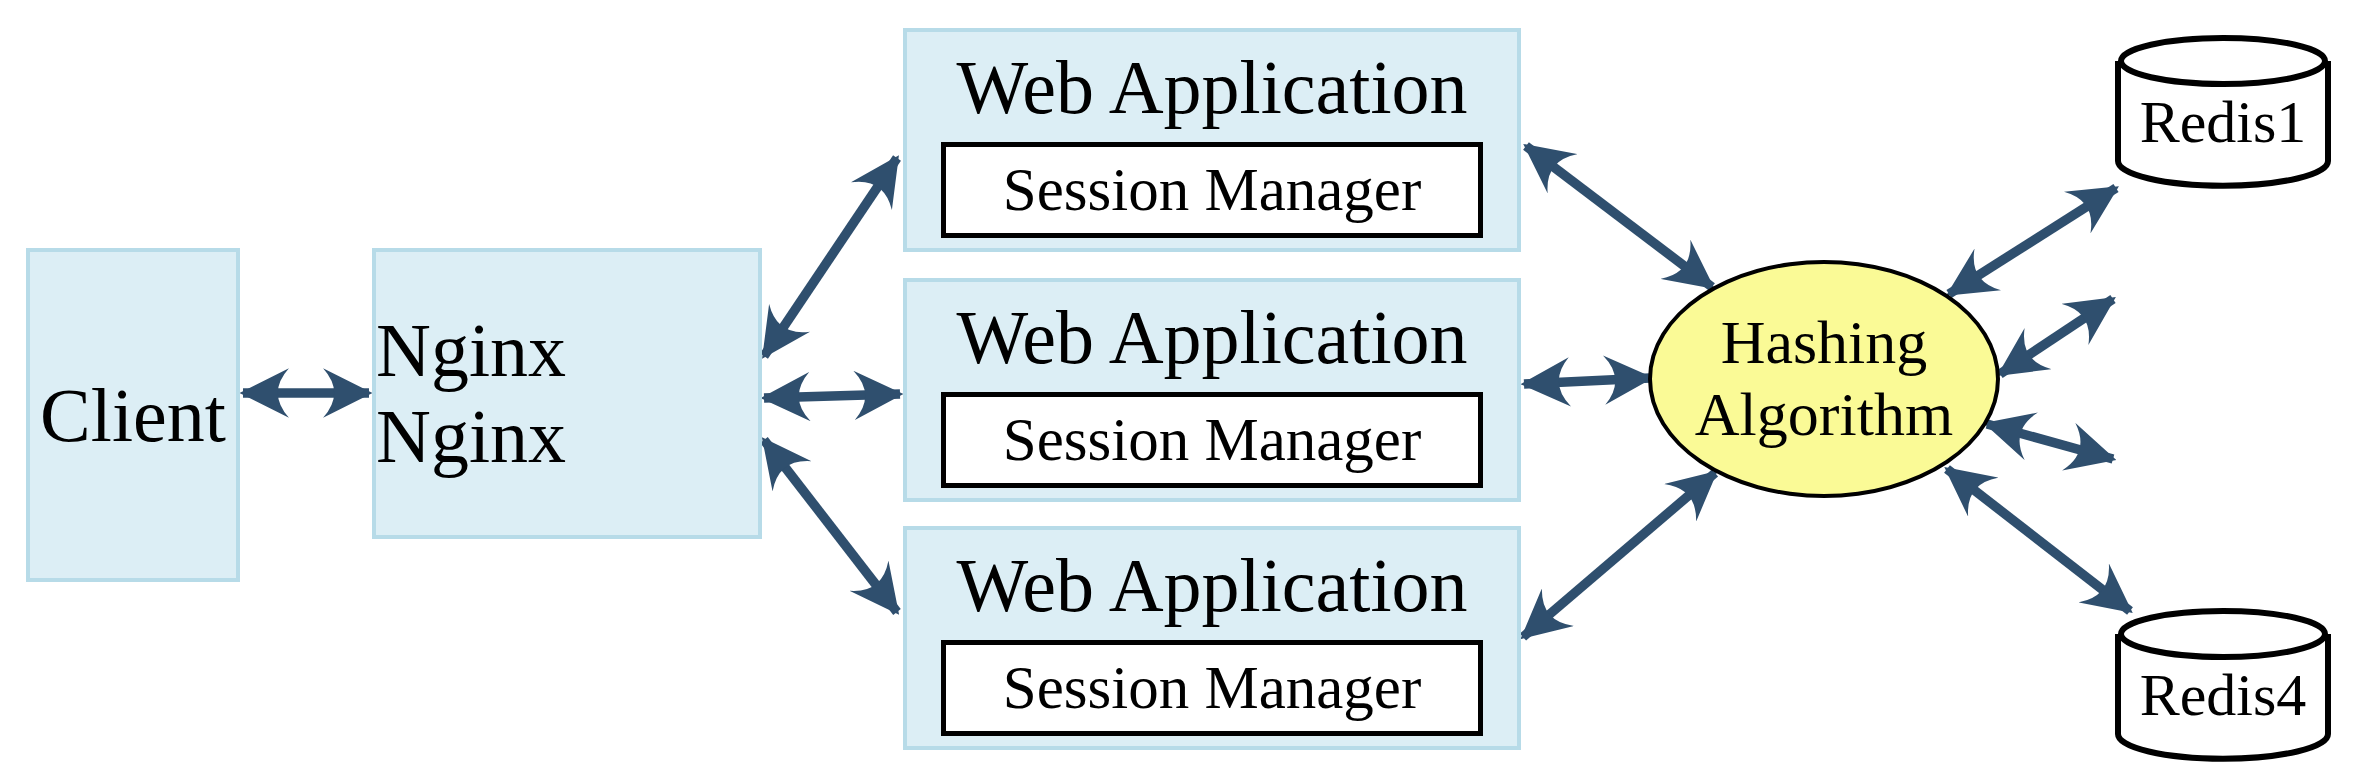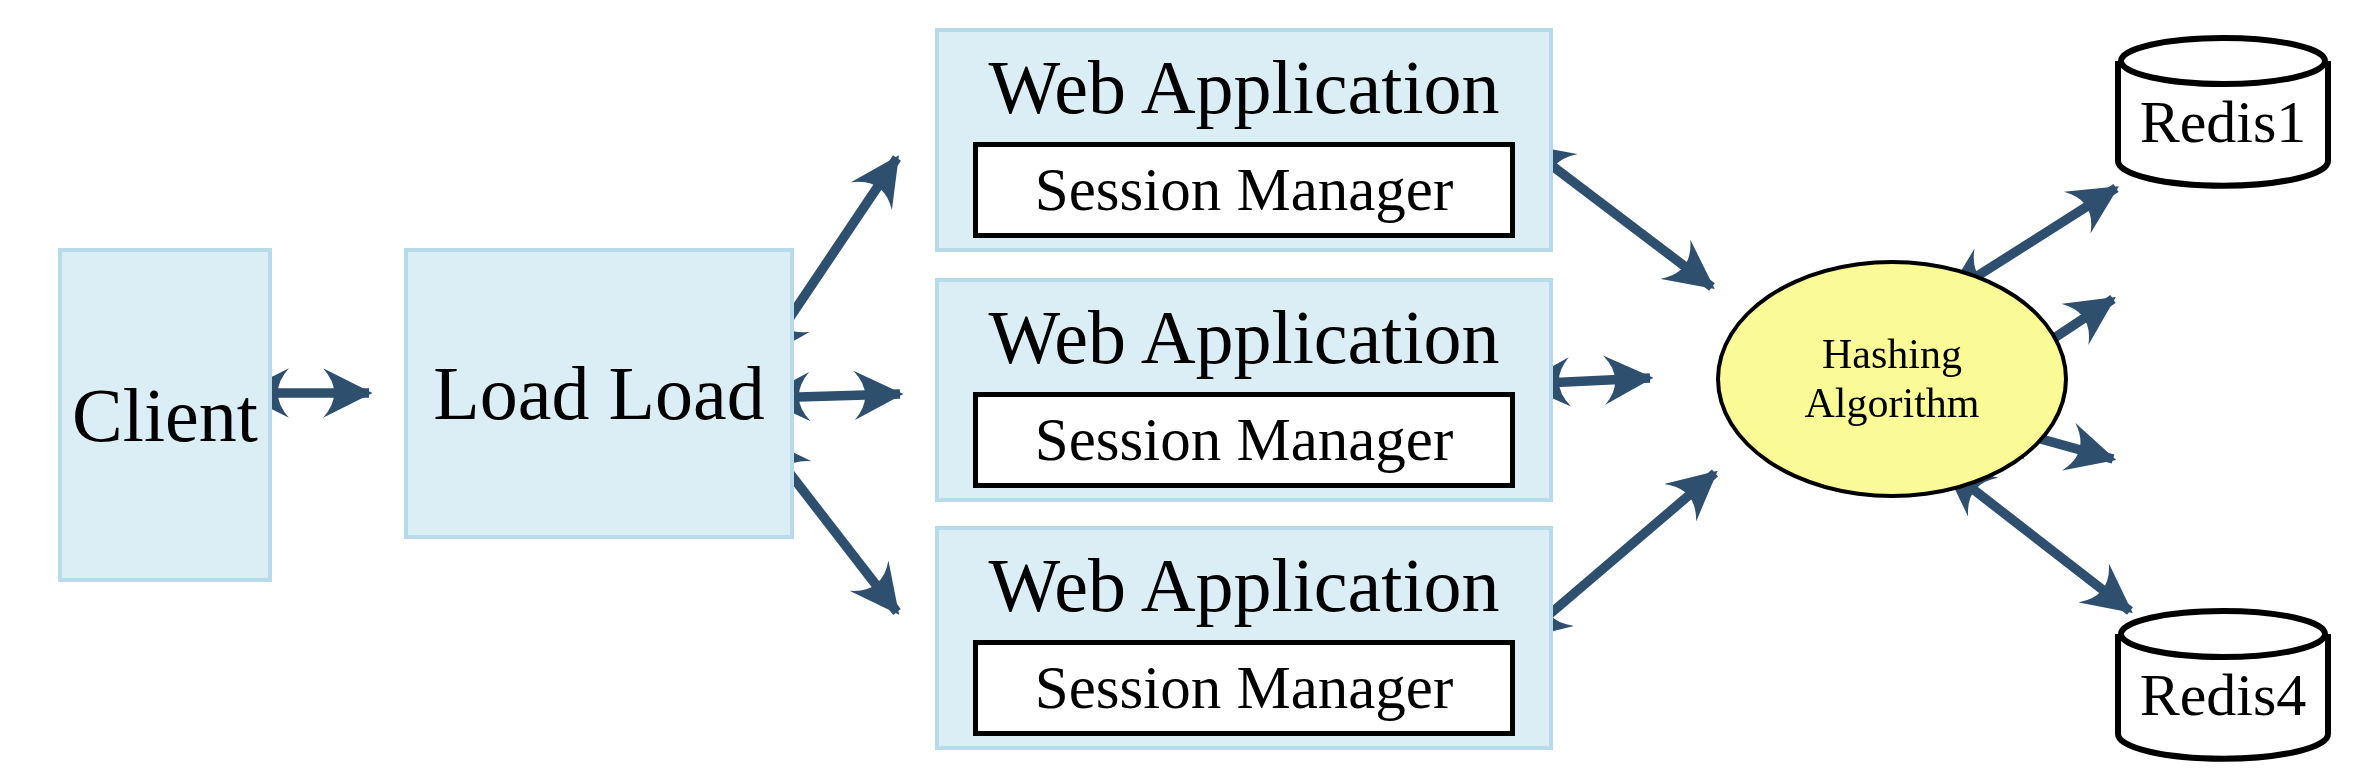--- a/index.html
+++ b/index.html
@@ -15,39 +15,39 @@
   }
   *{box-sizing:border-box;margin:0;padding:0;}
   html,body{width:2358px;height:784px;overflow:hidden;background:var(--bg);}
   .stage{
     position:relative;width:2358px;height:784px;background:var(--bg);
     font-family:"Liberation Serif","DejaVu Serif",serif;color:var(--text);
   }
   .node{
     position:absolute;background:var(--node-fill);
     border:4px solid var(--node-border);
-    display:flex;align-items:center;justify-content:center;text-align:left;margin-left:32px;
+    display:flex;align-items:center;justify-content:center;text-align:left;
   }
   .client{left:26px;top:248px;width:214px;height:334px;font-size:76px;}
   .nginx{left:372px;top:248px;width:390px;height:291px;flex-direction:column;font-size:76px;line-height:1.12;}
   .webapp{width:618px;height:224px;left:903px;flex-direction:column;align-items:stretch;justify-content:flex-start;}
   .webapp.wa1{top:28px;}
   .webapp.wa2{top:278px;}
   .webapp.wa3{top:526px;}
   .wa-title{flex:1;display:flex;align-items:center;justify-content:center;font-size:76px;}
   .sm-box{
     height:96px;margin:0 34px 10px 34px;background:var(--inner-fill);
     border:5px solid var(--inner-border);
     display:flex;align-items:center;justify-content:center;font-size:61px;
   }
   .hash-ellipse{
-    position:absolute;left:1716px;top:260px;width:352px;height:238px;
+    position:absolute;left:1648px;top:260px;width:352px;height:238px;
     background:var(--ellipse-fill);border:4px solid var(--ellipse-border);border-radius:50%;
     display:flex;flex-direction:column;align-items:center;justify-content:center;
-    text-align:center;font-size:42px;line-height:1.16;
+    text-align:center;font-size:62px;line-height:1.16;
   }
   .redis{position:absolute;left:2114px;width:218px;height:157px;}
   .redis.r1{top:33px;}
   .redis.r2{top:226px;}
   .redis.r3{top:415px;}
   .redis.r4{top:606px;}
   .redis svg{position:absolute;left:0;top:0;width:100%;height:100%;}
   .redis .db-label{
     position:absolute;left:0;right:0;top:57%;transform:translateY(-50%);
     text-align:center;font-size:60px;line-height:1;
@@ -78,21 +78,21 @@
     <line x1="2000" y1="374" x2="2113" y2="299" marker-start="url(#stealth)" marker-end="url(#stealth)"></line>
     <line x1="1987" y1="424" x2="2113" y2="459" marker-start="url(#stealth)" marker-end="url(#stealth)"></line>
     <line x1="1947" y1="469" x2="2130" y2="611" marker-start="url(#stealth)" marker-end="url(#stealth)"></line>
   </svg>
 
   <div class="node client">
     <span>Client</span>
   </div>
 
   <div class="node nginx">
-    <span>Load Load</span>
+    <span>Nginx Nginx</span>
   </div>
 
   <div class="node webapp wa1">
     <div class="wa-title">Web Application</div>
     <div class="sm-box">
       <span>Session Manager</span>
     </div>
   </div>
   <div class="node webapp wa2">
     <div class="wa-title">Web Application</div>

